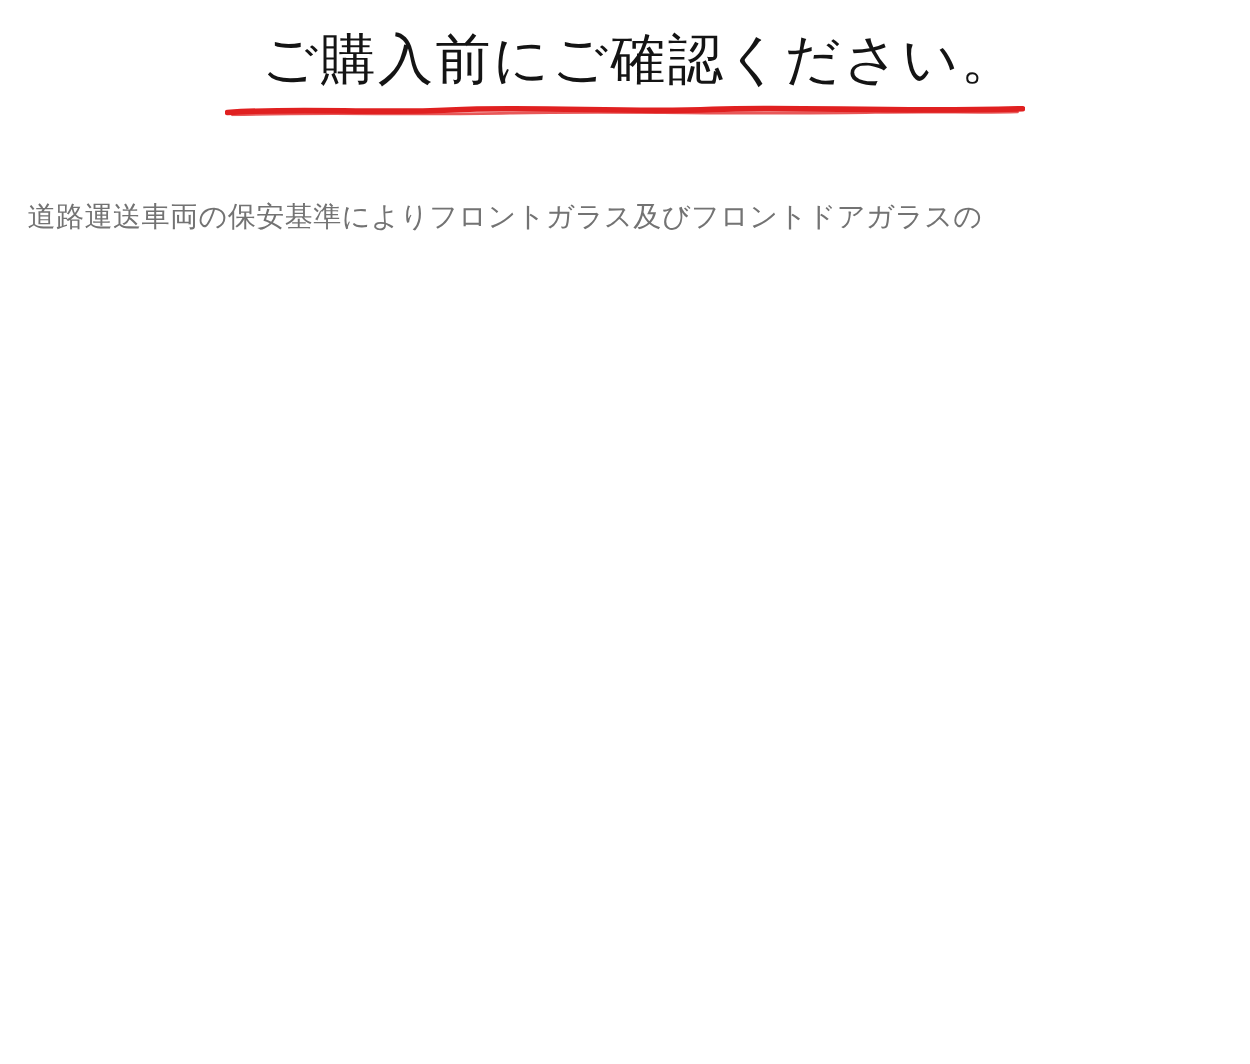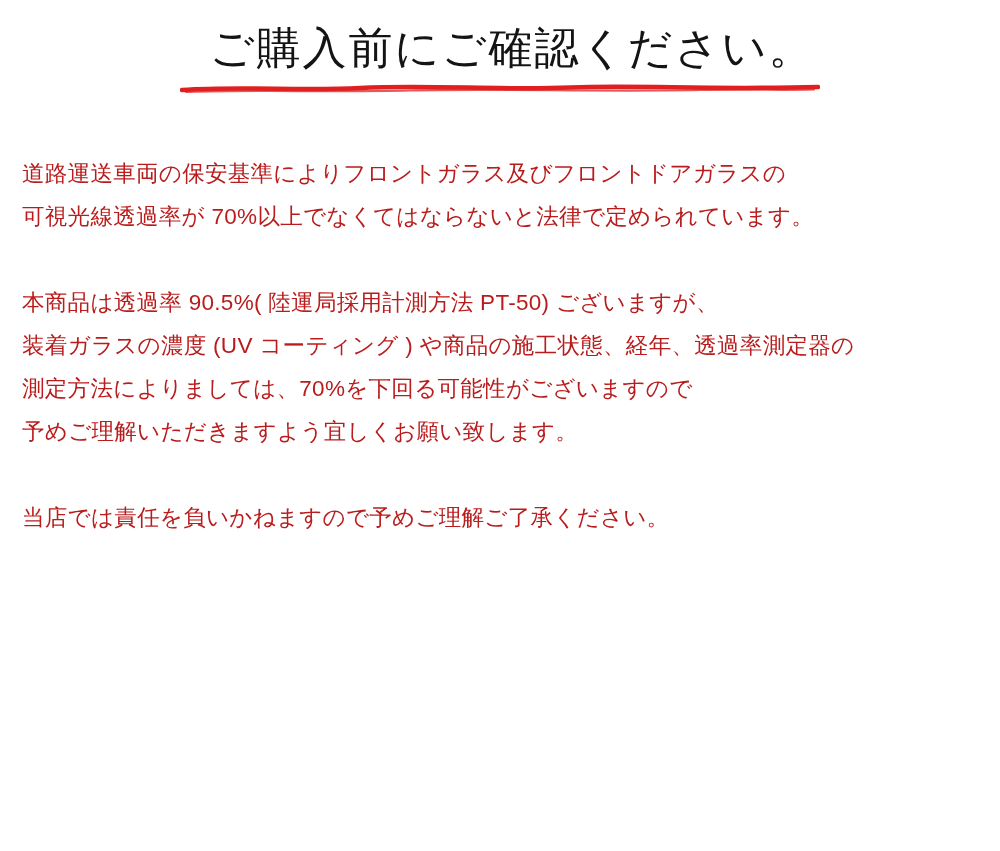--- a/index.html
+++ b/index.html
@@ -45,21 +45,21 @@
   .body-block {
     position: absolute;
     left: 22px;
     top: 152px;
     width: 960px;
   }
   .para {
     font-size: 22.5px;
     line-height: 43px;
     letter-spacing: 0.3px;
-    color: #b91c1c;
+    color: #737373;
     white-space: nowrap;
   }
   .para .line {
     display: block;
   }
   .spacer {
     height: 43px;
   }
 </style>
 </head>
@@ -72,32 +72,24 @@
     <svg class="underline" viewBox="0 0 640 10" preserveAspectRatio="none">
       <path d="M2,7 C60,3 120,8 180,5 C250,1.5 320,7.5 390,4.5 C460,2 530,7 638,4" stroke="#e02020" stroke-width="4.5" fill="none" stroke-linecap="round"></path>
       <path d="M6,9 C80,6.5 150,9.5 230,7.5 C320,5.5 420,9 520,7 C570,6 600,7.5 634,6.5" stroke="#e02020" stroke-width="2.2" fill="none" stroke-linecap="round" opacity="0.75"></path>
     </svg>
   </div>
 
   <div class="body-block">
 
     <div class="para">
       <span class="line">道路運送車両の保安基準によりフロントガラス及びフロントドアガラスの</span>
-      <span class="line">可視光線透過率が 70%以上でなくてはならないと法律で定められています。</span>
     </div>
 
     <div class="spacer"></div>
 
-    <div class="para">
-      <span class="line">本商品は透過率 90.5%( 陸運局採用計測方法 PT-50) ございますが、</span>
-      <span class="line">装着ガラスの濃度 (UV コーティング ) や商品の施工状態、経年、透過率測定器の</span>
-      <span class="line">測定方法によりましては、70%を下回る可能性がございますので</span>
-      <span class="line">予めご理解いただきますよう宜しくお願い致します。</span>
-    </div>
 
     <div class="spacer"></div>
 
     <div class="para">
-      <span class="line">当店では責任を負いかねますので予めご理解ご了承ください。</span>
     </div>
 
   </div>
 </div>
 
 </body></html>

